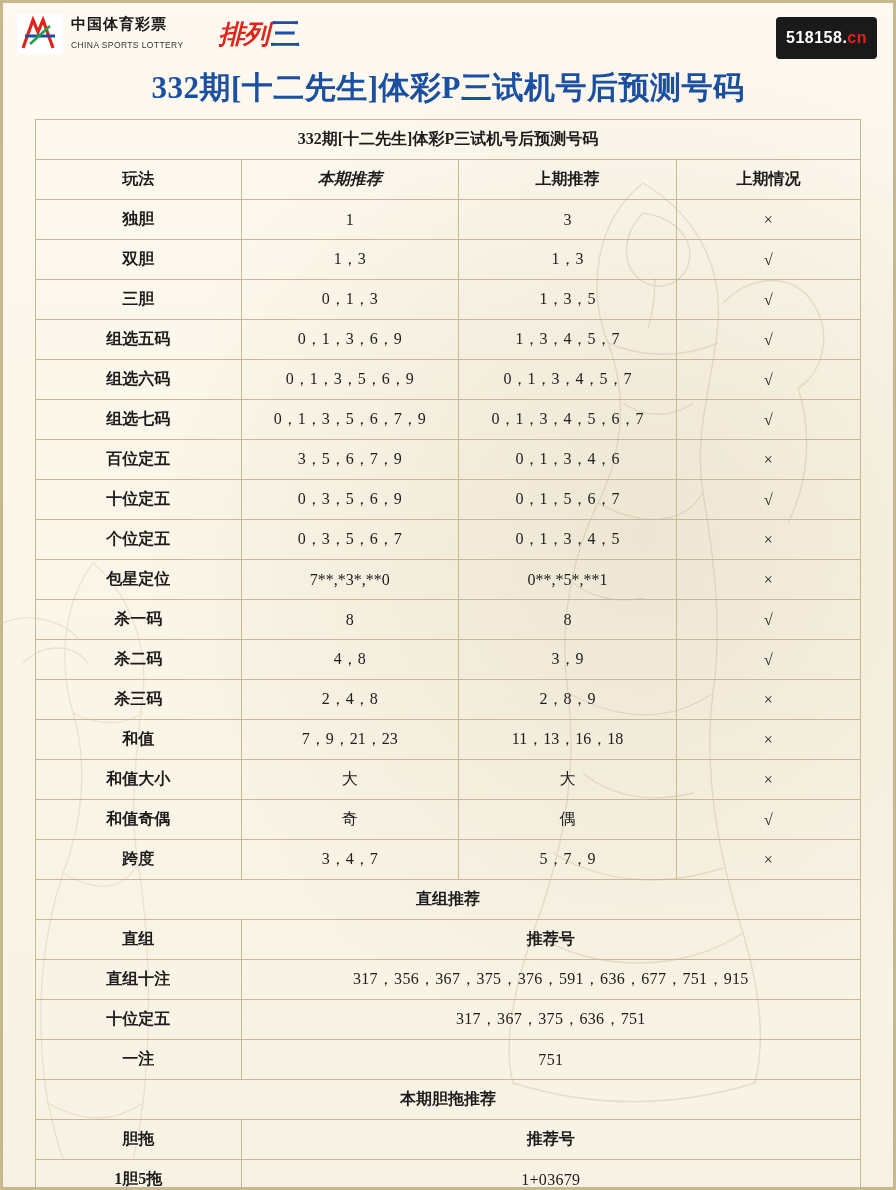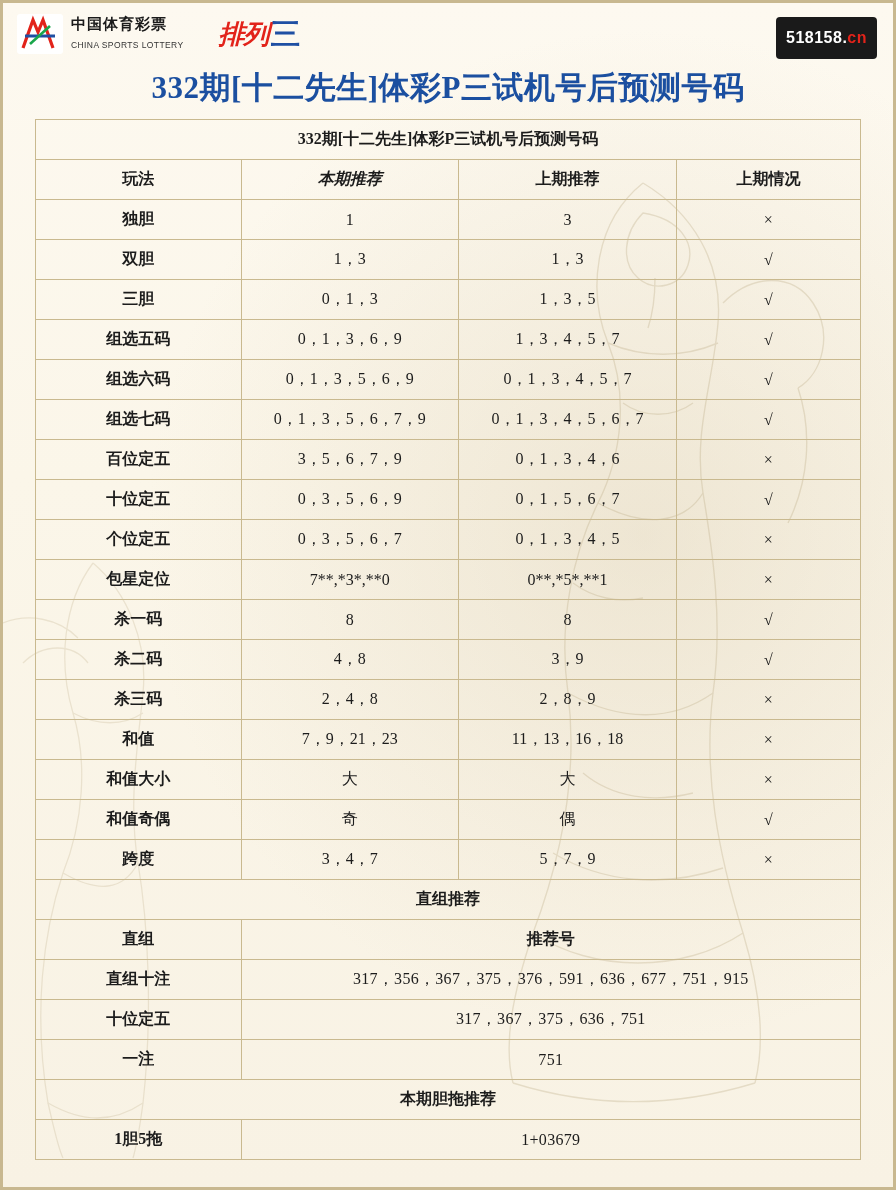--- a/index.html
+++ b/index.html
@@ -361,20 +361,24 @@
           <td class="wide-val" colspan="3">317，367，375，636，751</td>
         </tr>
         <tr>
           <td class="label-cell">一注</td>
           <td class="wide-val" colspan="3">751</td>
         </tr>
 
         <tr class="section-row">
           <td colspan="4">本期胆拖推荐</td>
         </tr>
+        <tr class="sub-head">
+          <td>胆拖</td>
+          <td colspan="3">推荐号</td>
+        </tr>
         <tr>
           <td class="label-cell">1胆5拖</td>
           <td class="wide-val" colspan="3">1+03679</td>
         </tr>
       </tbody>
     </table>
   </div>
 
 </div>
 

